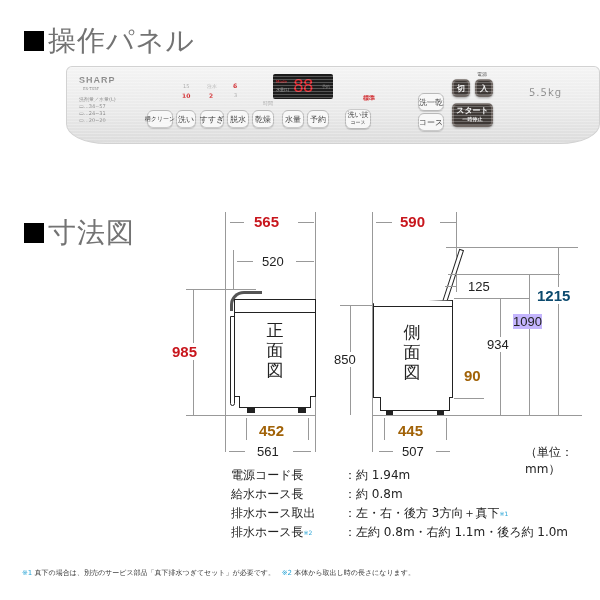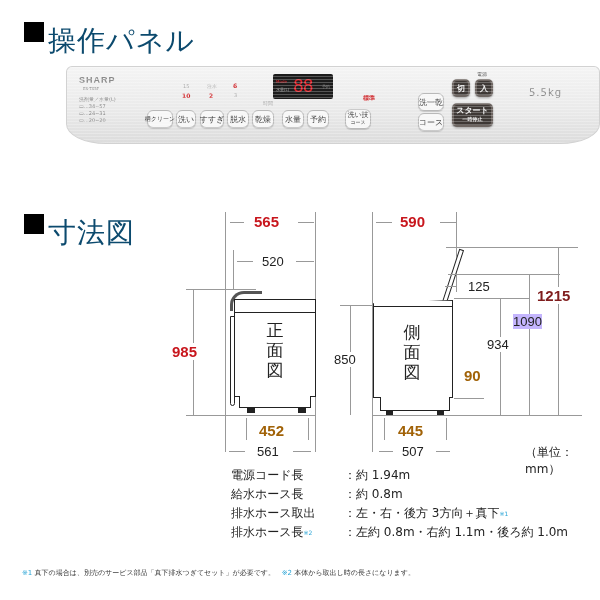--- a/index.html
+++ b/index.html
@@ -1,18 +1,18 @@
 <!DOCTYPE html>
 <html><head>
 <meta charset="utf-8">
 <style>
   * { box-sizing: border-box; margin: 0; padding: 0; }
   body { width: 600px; height: 600px; background: #ffffff; font-family: "DejaVu Sans", "Liberation Sans", sans-serif; color: #222; position: relative; overflow: hidden; }
   .abs { position: absolute; }
-  .section-title { font-size: 28px; font-weight: normal; color: #0c4a6e; letter-spacing: 1px; display: flex; align-items: flex-start; }
+  .section-title { font-size: 28px; font-weight: normal; color: #737373; letter-spacing: 1px; display: flex; align-items: center; }
   .section-title .sq { display: inline-block; width: 20px; height: 20px; background: #000; margin-right: 4px; }
 
   
   .panel { left: 66px; top: 66px; width: 534px; height: 78px; background: linear-gradient(180deg, #f4f4f4 0%, #e9e9e9 60%, #dcdcdc 100%); border-radius: 6px 6px 40px 40px / 6px 6px 20px 20px; border: 1px solid #d2d2d2; overflow: hidden; }
   .panel::after { content: ""; position: absolute; left: 0; right: 0; top: 0; bottom: 0; background: repeating-linear-gradient(180deg, rgba(255,255,255,0.25) 0 1px, transparent 1px 3px); pointer-events:none; }
   .brand { left: 12px; top: 8px; font-size: 9px; font-weight: bold; color: #8a8a8a; letter-spacing: 1px; font-family: "Liberation Sans", sans-serif; }
   .model { left: 16px; top: 19px; font-size: 4px; color: #888; }
   .capacity-table { left: 12px; top: 29px; font-size: 5px; color: #888; line-height: 7px; }
   .btn { position: absolute; top: 43px; height: 18px; border: 1px solid #b9b9b9; border-radius: 6px; background: #f7f7f7; font-size: 8px; color: #333; display: flex; align-items: center; justify-content: center; box-shadow: 0 1px 1px rgba(0,0,0,0.15); white-space: nowrap; }
   .btn.two { flex-direction: column; line-height: 7px; font-size: 7px; }
@@ -26,21 +26,21 @@
   .dark-btn { position: absolute; background: #3e3835; border: 2px solid #6d6561; border-radius: 5px; color: #f0f0f0; display: flex; align-items: center; justify-content: center; font-size: 8px; font-weight: bold; box-shadow: 0 1px 2px rgba(0,0,0,0.4); }
   .kg { left: 462px; top: 20px; font-size: 10px; color: #8a8a8a; letter-spacing: 1px; }
 
   
   .line { position: absolute; background: #999; }
   .hl { height: 1px; }
   .vl { width: 1px; }
   .dim { position: absolute; font-size: 13px; color: #222; font-family: "Liberation Sans", sans-serif; }
   .dim.red { color: #c8161d; font-weight: bold; font-size: 15px; }
   .dim.blue { color: #a16207; font-weight: bold; font-size: 15px; }
-  .dim.orange { color: #7f1d1d; font-weight: bold; font-size: 15px; }
+  .dim.orange { color: #0c4a6e; font-weight: bold; font-size: 15px; }
   .box { position: absolute; border: 1.5px solid #222; background: #fff; }
   .vert-label { position: absolute; font-size: 17px; color: #222; line-height: 20px; width: 20px; text-align: center; }
   .unit { left: 500px; top: 444px; font-size: 12px; color: #222; margin-left: 25px; }
 
   
   .specs { left: 231px; top: 466px; font-size: 12px; color: #222; line-height: 19px; }
   .spec-row { display: flex; }
   .spec-row .k { width: 113px; }
   .spec-row .c { width: 12px; }
   sup.note { color: #2aa5d6; font-size: 6px; vertical-align: top; }

